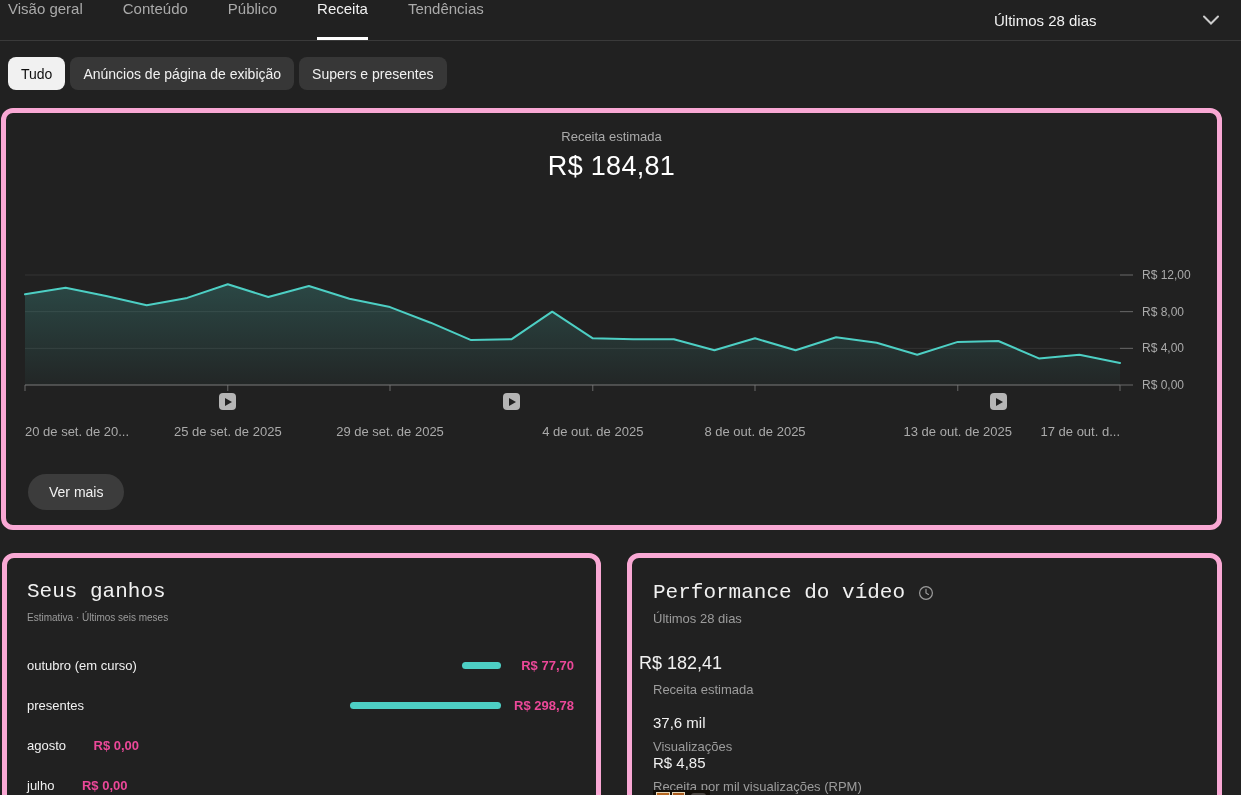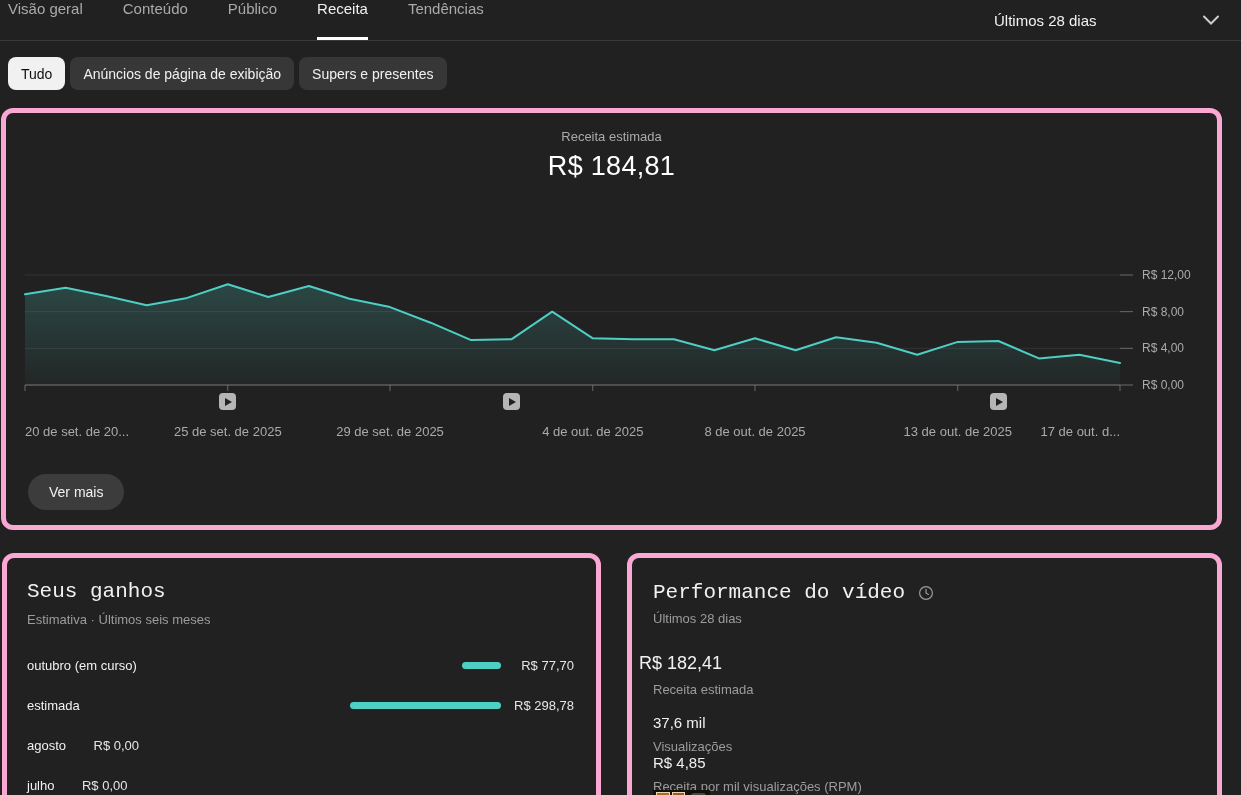--- a/index.html
+++ b/index.html
@@ -47,27 +47,27 @@
   .marker .tri{width:0;height:0;border-left:7px solid #212121;
     border-top:4px solid transparent;border-bottom:4px solid transparent;margin-left:2px;}
 
   .see-more{position:absolute;left:22px;top:361px;height:36px;padding:0 21px;border-radius:18px;
     background:rgba(255,255,255,0.12);border:none;color:#f1f1f1;font-size:14px;font-weight:500;
     font-family:inherit;cursor:pointer;}
 
   
   .card-head{position:absolute;left:20px;top:22px;}
   .card-title{font-size:21px;font-weight:500;color:#f1f1f1;font-family:Liberation Mono, monospace;}
-  .card-sub{font-size:13px;color:#9c9c9c;margin-top:9px;}
+  .card-sub{font-size:10px;color:#9c9c9c;margin-top:9px;}
   .earn-rows{position:absolute;left:20px;right:22px;top:87px;}
   .earn-row{display:flex;align-items:center;height:40px;}
   .earn-label{font-size:13px;color:#f1f1f1;}
   .earn-bar{height:7px;border-radius:3.5px;background:#4dcfc4;margin-left:auto;}
   .earn-value{flex:0 0 auto;width:64px;margin-left:9px;text-align:right;
-    font-size:13px;font-weight:400;color:#e5e5e5;}
+    font-size:13px;font-weight:700;color:#ec4899;}
 
   
   .perf-head{position:absolute;left:21px;top:23px;display:flex;align-items:center;cursor:default;}
   .perf-head svg{margin-left:13px;display:block;}
   .perf-sub{position:absolute;left:21px;top:53px;font-size:13px;color:#9c9c9c;}
   .perf-rev-value{position:absolute;left:7px;top:95px;font-size:18px;font-weight:500;color:#f1f1f1;}
   .perf-rev-label{position:absolute;left:21px;top:124px;font-size:13px;color:#9c9c9c;}
   .perf-metrics{position:absolute;left:21px;top:156px;display:flex;flex-direction:column;}
   .pm-col1{width:108px;}
   .pm-value{font-size:15px;font-weight:500;color:#f1f1f1;}
@@ -181,21 +181,21 @@
     <div class="card-title">Seus ganhos</div>
     <div class="card-sub">Estimativa · Últimos seis meses</div>
   </div>
   <div class="earn-rows">
     <div class="earn-row">
       <span class="earn-label">outubro (em curso)</span>
       <span class="earn-bar" style="width: 39px; background: rgb(77, 207, 196);"></span>
       <span class="earn-value">R$ 77,70</span>
     </div>
     <div class="earn-row">
-      <span class="earn-label">estimada</span>
+      <span class="earn-label">presentes</span>
       <span class="earn-bar" style="width: 151px; background: rgb(77, 207, 196);"></span>
       <span class="earn-value">R$ 298,78</span>
     </div>
     <div class="earn-row">
       <span class="earn-label">agosto</span>
 
       <span class="earn-value">R$ 0,00</span>
     </div>
     <div class="earn-row">
       <span class="earn-label">julho</span>

